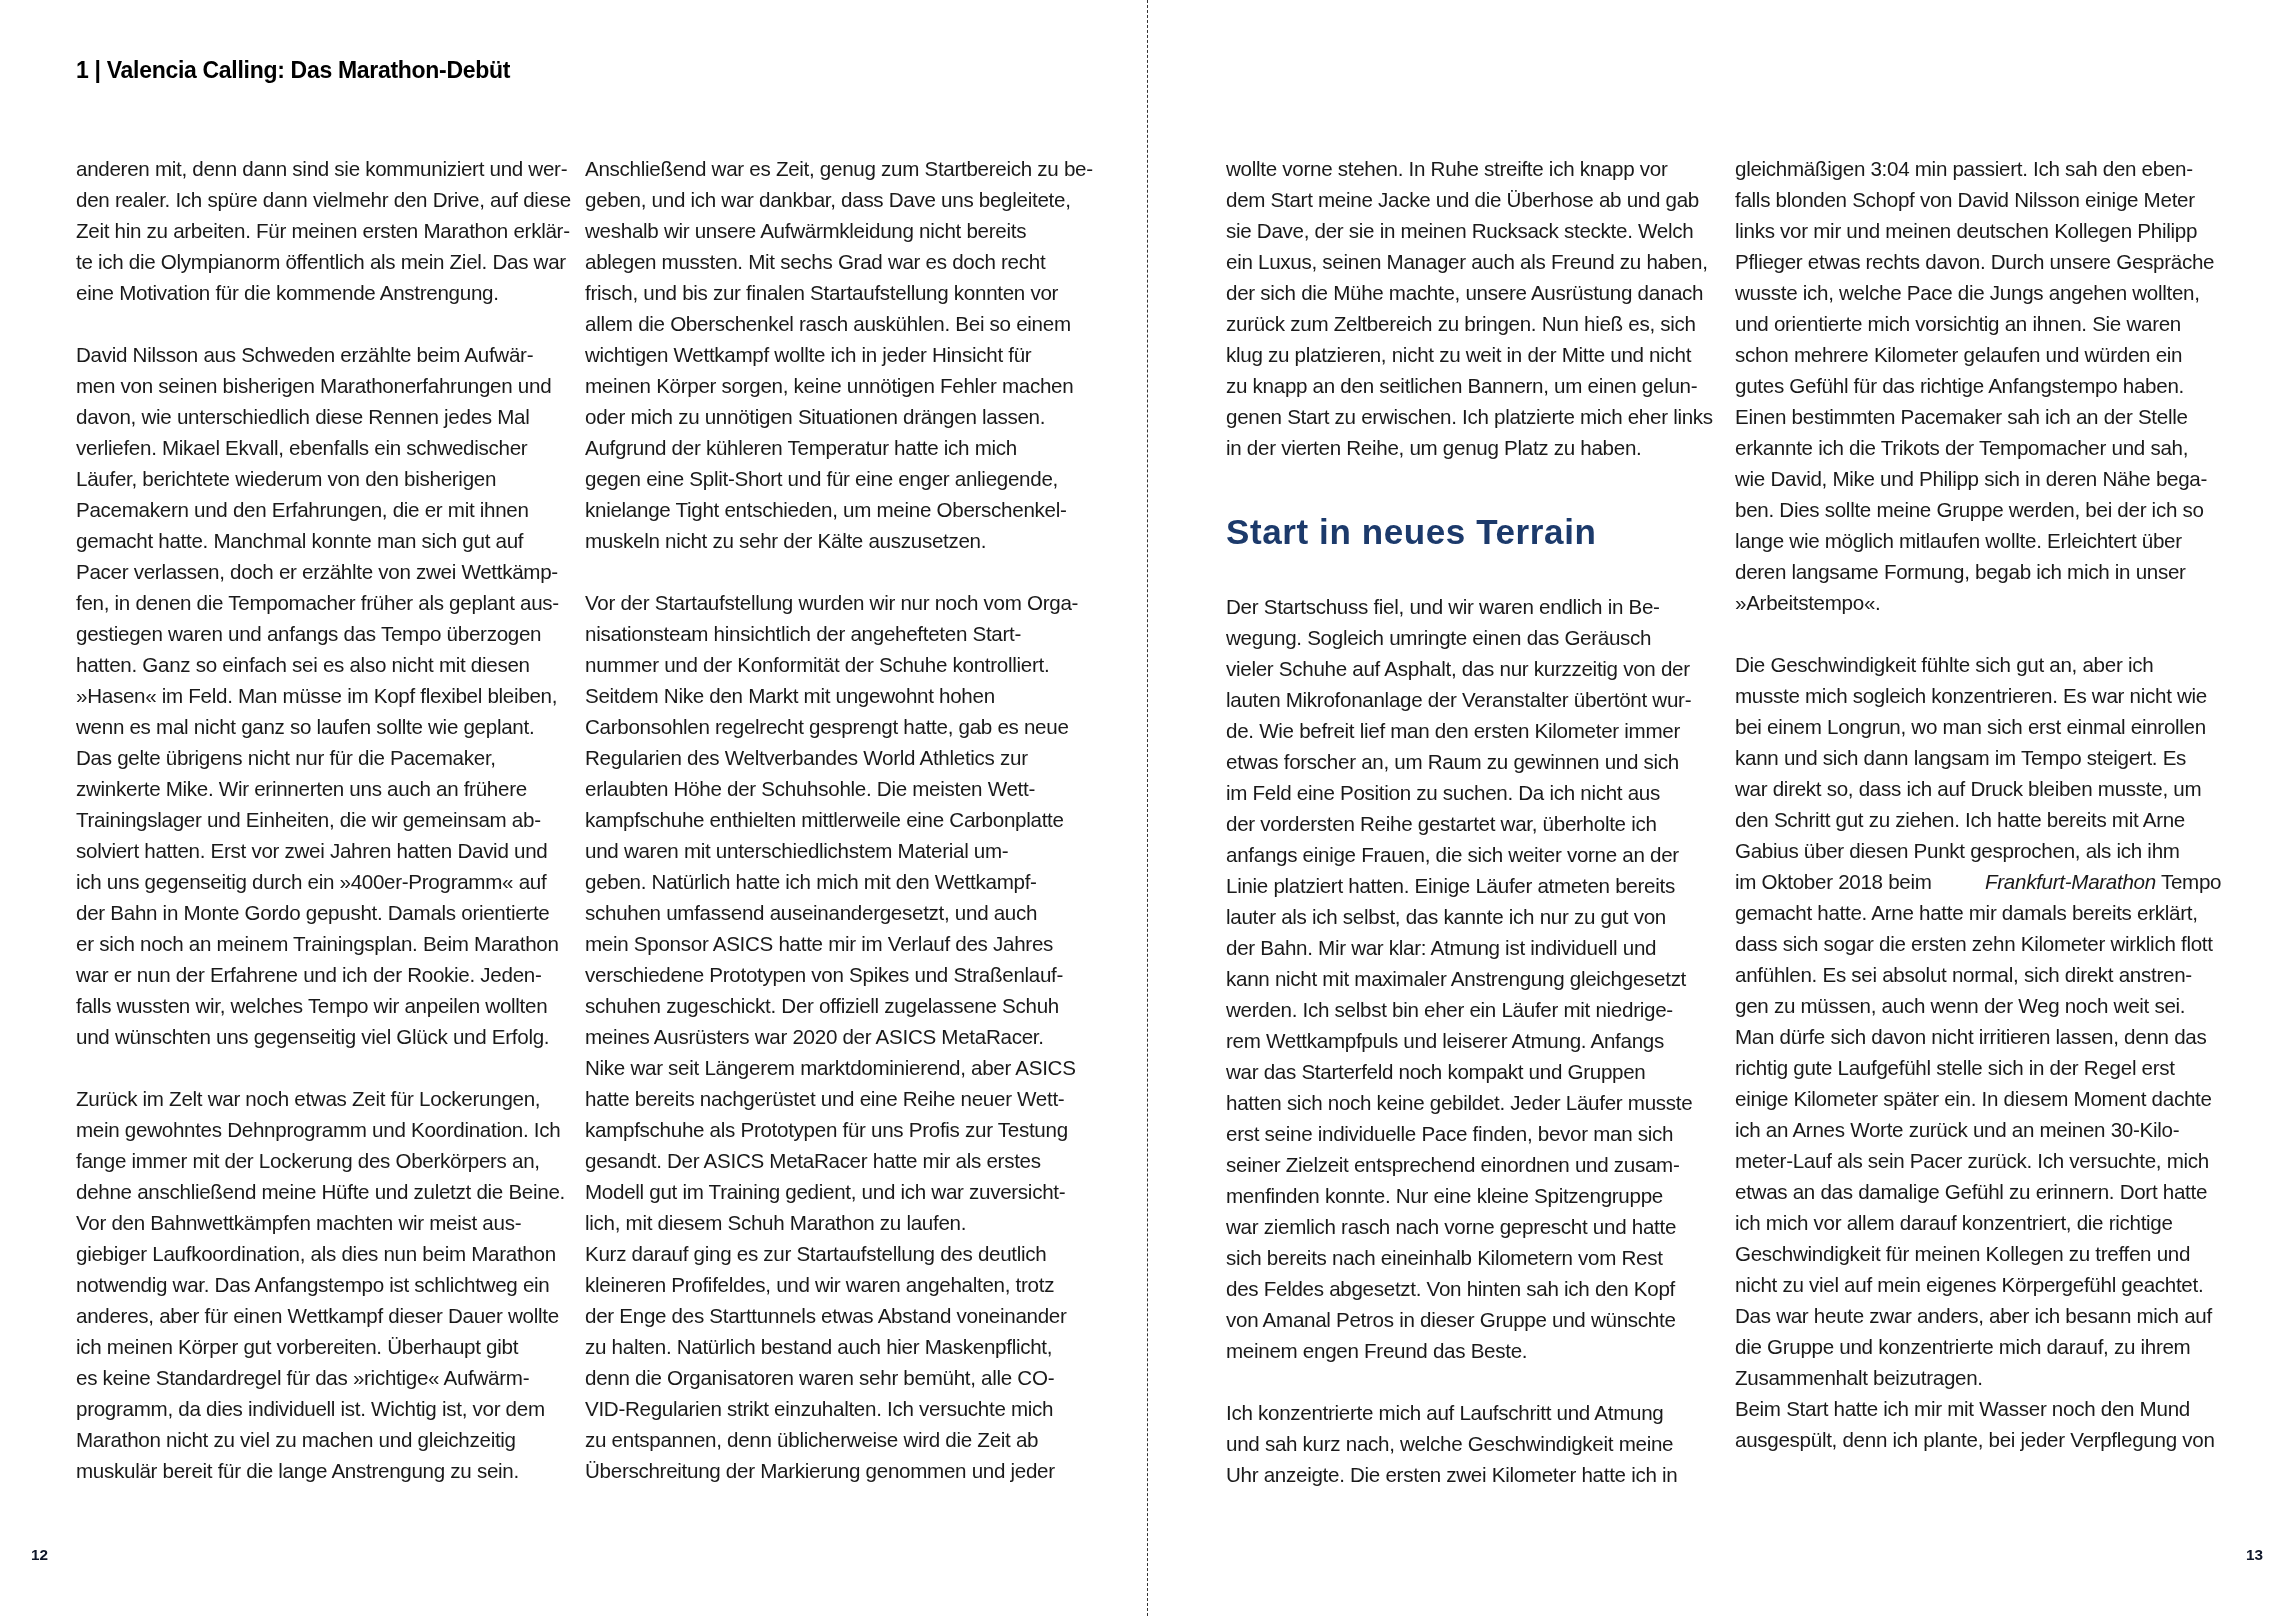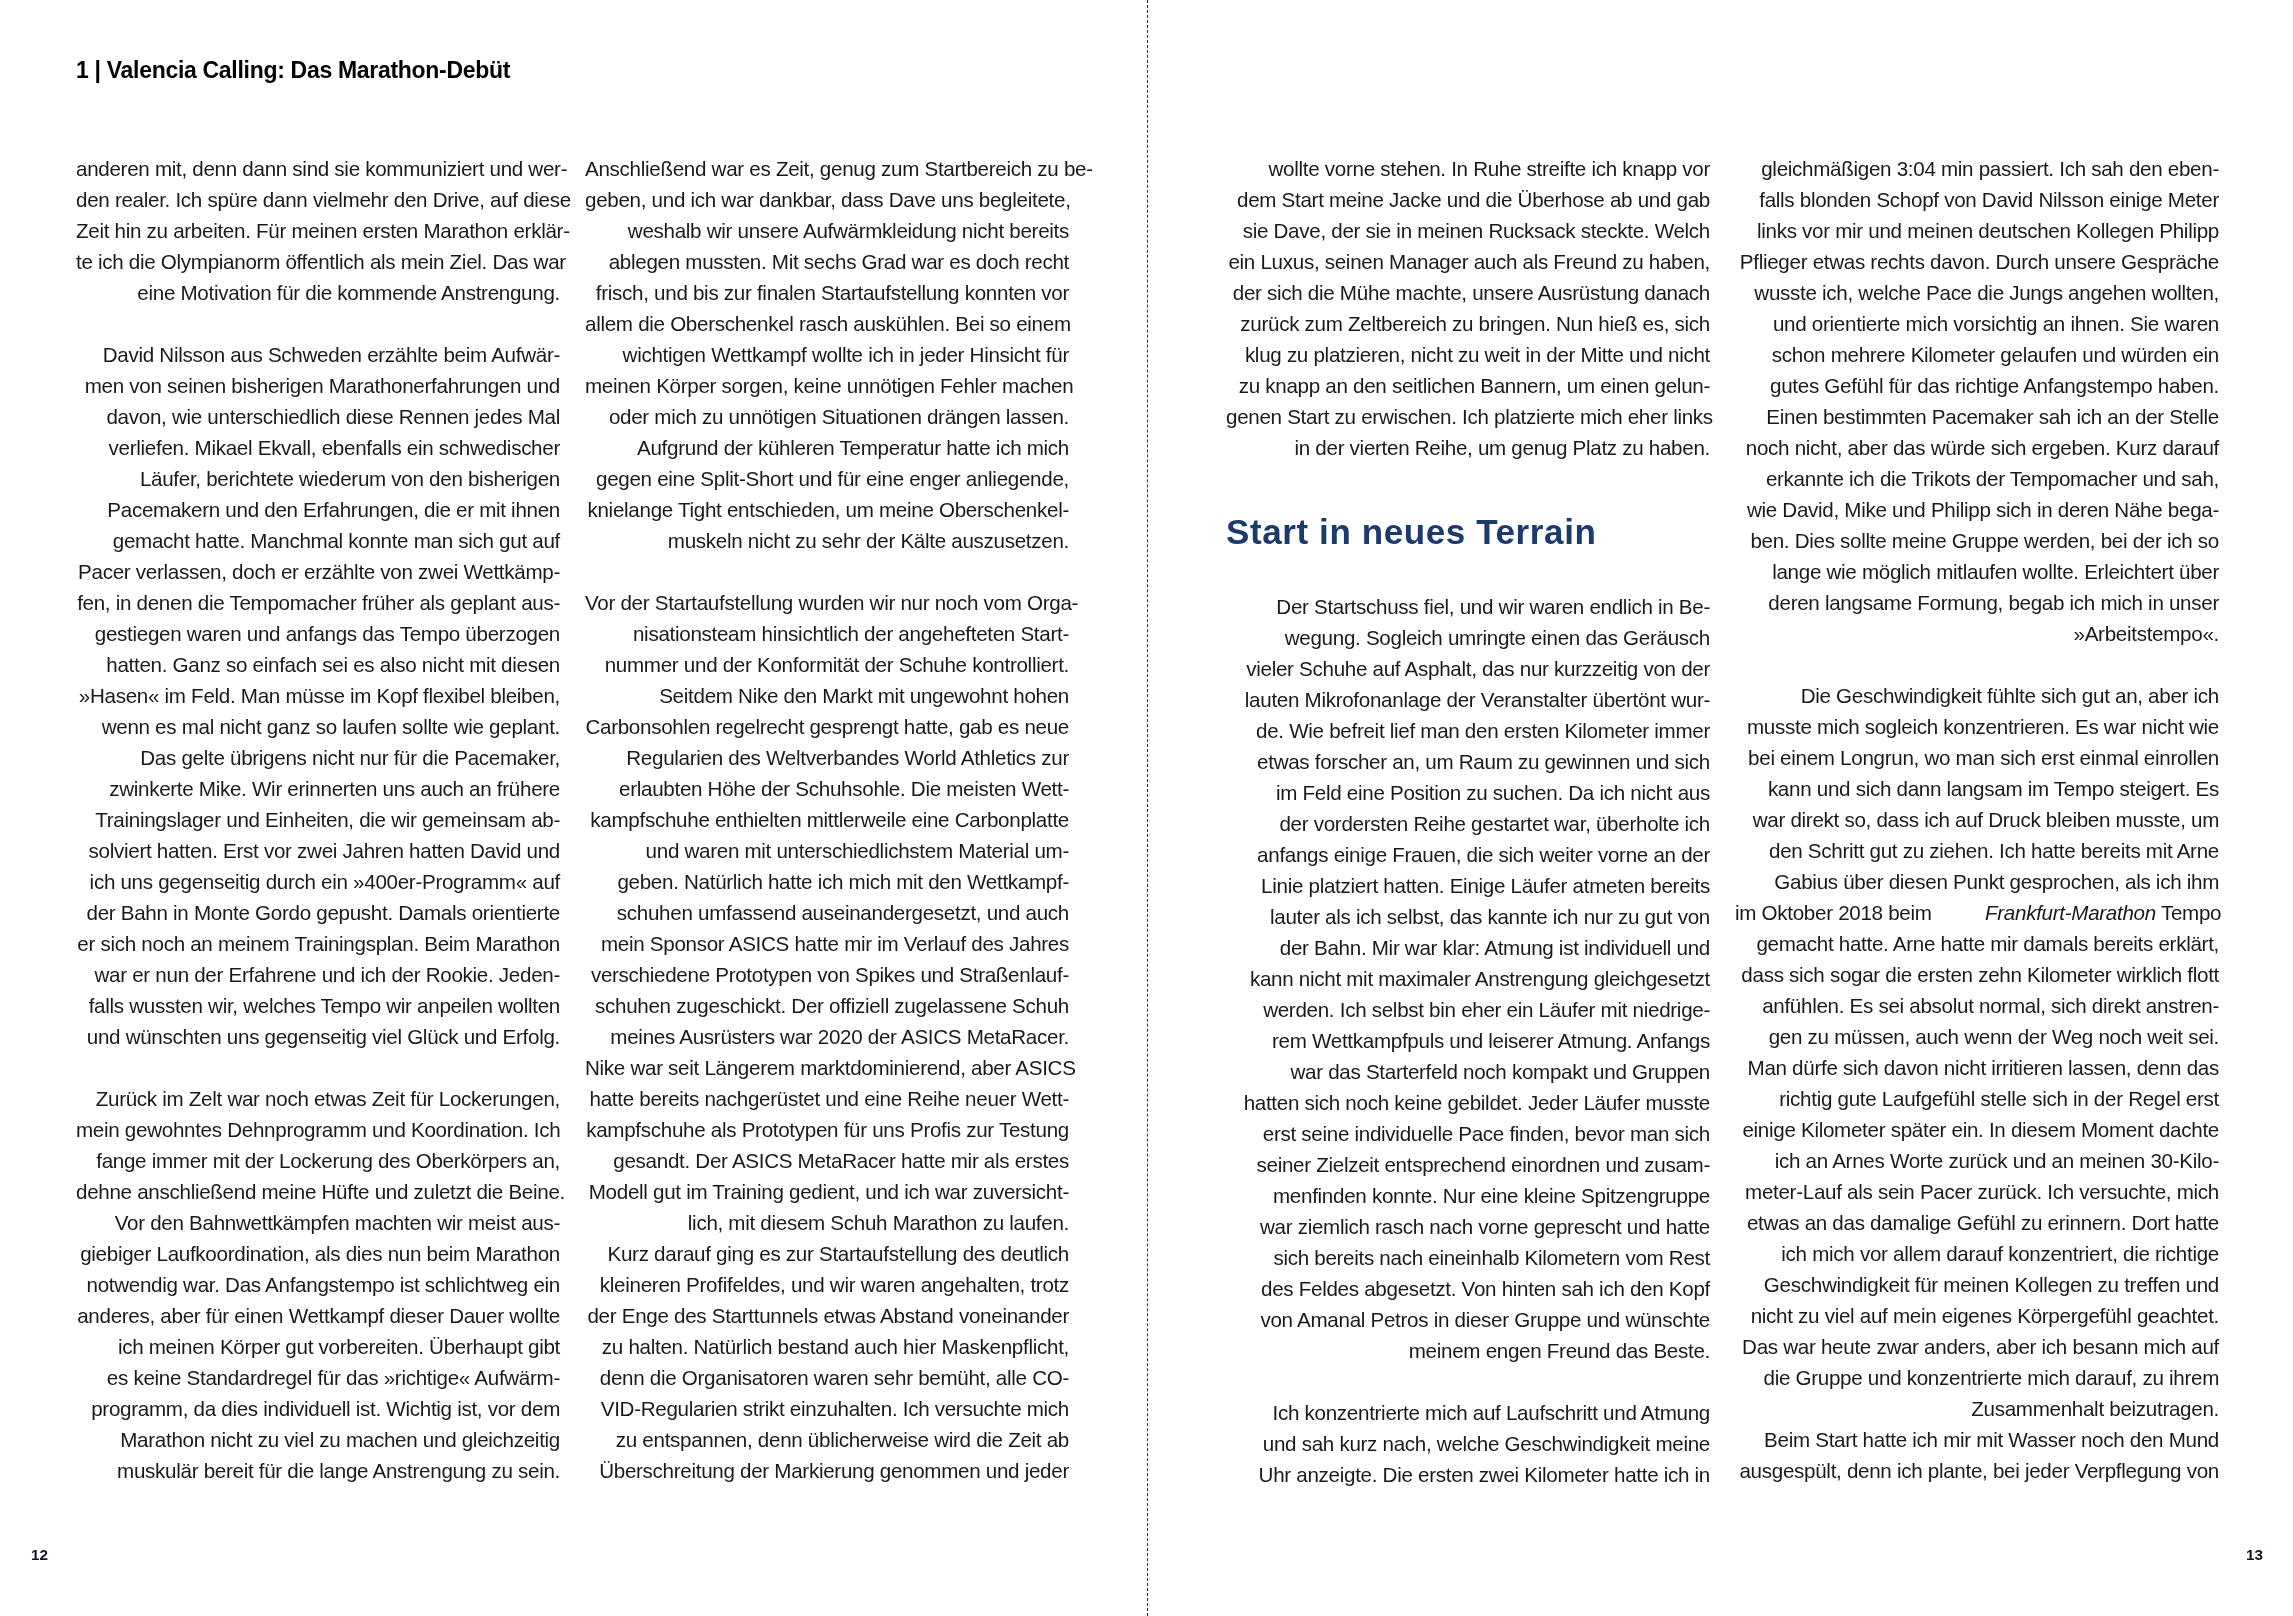--- a/index.html
+++ b/index.html
@@ -1,20 +1,20 @@
 <!DOCTYPE html>
 <html><head>
 <meta charset="utf-8">
 <style>
   html, body { margin:0; padding:0; background:#ffffff; }
   body { width:2293px; height:1616px; position:relative; overflow:hidden;
          font-family:"Liberation Sans", sans-serif; color:#1a1a1a; }
   .running-head { position:absolute; left:76px; top:57px; font-size:23px; font-weight:bold;
                   letter-spacing:-0.3px; color:#000000; }
-  .col { position:absolute; width:484px; font-size:20.6px; line-height:31px; letter-spacing:-0.3px;text-align:right; }
+  .col { position:absolute; width:484px; font-size:20.6px; line-height:31px; letter-spacing:-0.3px; }
   .col p { margin:0; white-space:nowrap; }
   .col p.gap { height:31px; }
   .c1 { left:76px; top:153px; }
   .c2 { left:585px; top:153px; }
   .c3 { left:1226px; top:153px; }
   .c4 { left:1735px; top:153px; }
   .section-heading { position:absolute; left:1226px; top:512px; font-size:35px; font-weight:bold;
                      color:#1c3a6b; letter-spacing:0.6px;text-align:right; }
   .c3b { left:1226px; top:591px; }
   .folio { position:absolute; top:1546px; font-size:15.3px; font-weight:bold; color:#0f172a; }
@@ -167,21 +167,20 @@
 <div class="col c4">
     <p>gleichmäßigen 3:04 min passiert. Ich sah den eben-</p>
     <p>falls blonden Schopf von David Nilsson einige Meter</p>
     <p>links vor mir und meinen deutschen Kollegen Philipp</p>
     <p>Pflieger etwas rechts davon. Durch unsere Gespräche</p>
     <p>wusste ich, welche Pace die Jungs angehen wollten,</p>
     <p>und orientierte mich vorsichtig an ihnen. Sie waren</p>
     <p>schon mehrere Kilometer gelaufen und würden ein</p>
     <p>gutes Gefühl für das richtige Anfangstempo haben.</p>
     <p>Einen bestimmten Pacemaker sah ich an der Stelle</p>
-    <p>noch nicht, aber das würde sich ergeben. Kurz darauf</p>
     <p>erkannte ich die Trikots der Tempomacher und sah,</p>
     <p>wie David, Mike und Philipp sich in deren Nähe bega-</p>
     <p>ben. Dies sollte meine Gruppe werden, bei der ich so</p>
     <p>lange wie möglich mitlaufen wollte. Erleichtert über</p>
     <p>deren langsame Formung, begab ich mich in unser</p>
     <p>»Arbeitstempo«.</p>
     <p class="gap"></p>
     <p>Die Geschwindigkeit fühlte sich gut an, aber ich</p>
     <p>musste mich sogleich konzentrieren. Es war nicht wie</p>
     <p>bei einem Longrun, wo man sich erst einmal einrollen</p>

